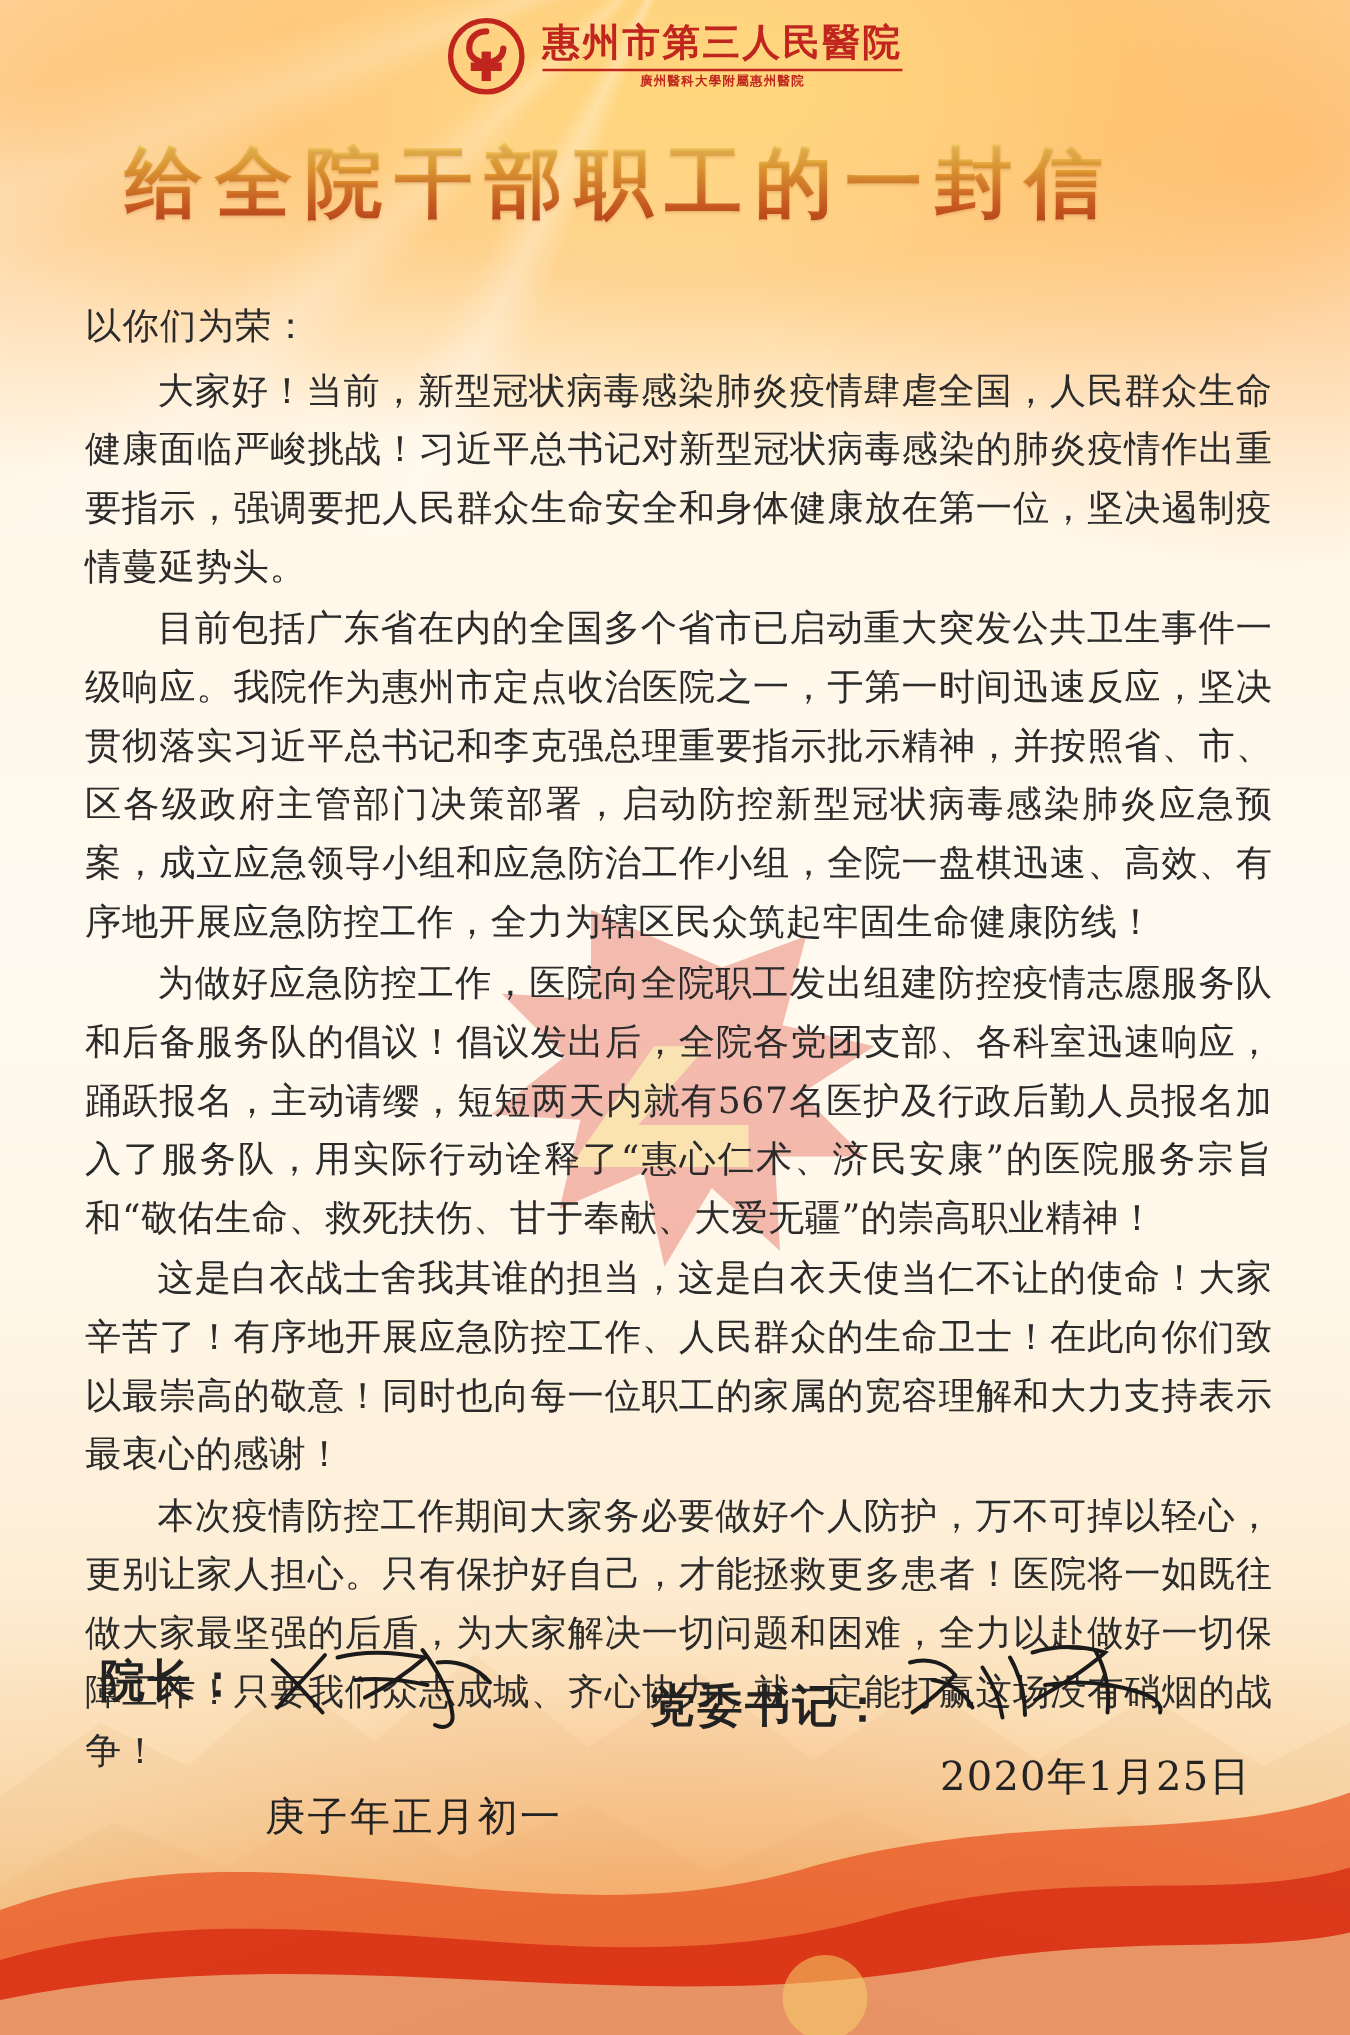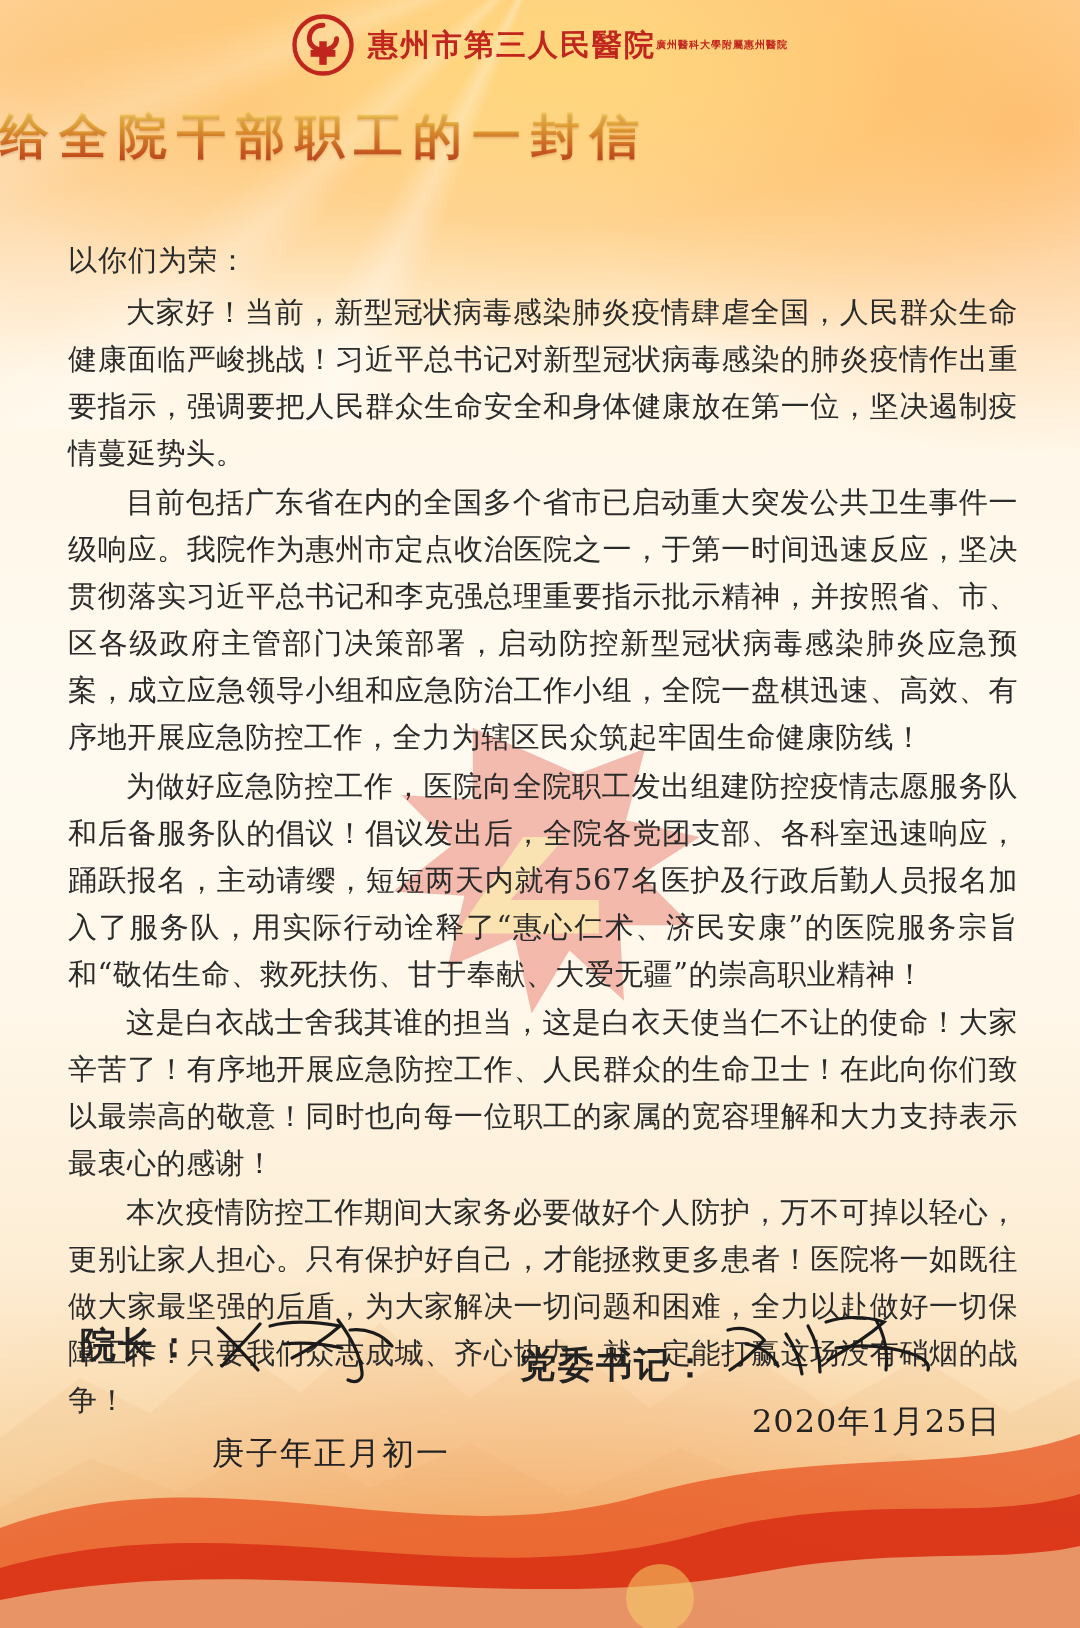--- a/index.html
+++ b/index.html
@@ -88,21 +88,21 @@
     justify-content: center;
     gap: 14px;
   }
   .logo-mark {
     width: 62px;
     height: 62px;
     flex: 0 0 auto;
   }
   .logo-text {
     display: flex;
-    flex-direction: row;
+    flex-direction: column;
     align-items: center;
     line-height: 1;
   }
   .logo-cn-main {
     font-family: "DejaVu Serif", "Liberation Serif", serif;
     font-size: 30px;
     font-weight: 700;
     color: #c0261e;
     letter-spacing: 2px;
     white-space: nowrap;
@@ -121,22 +121,23 @@
     letter-spacing: 1px;
     white-space: nowrap;
   }
 
   
   .title {
     position: absolute;
     top: 104px;
     left: 0;
     width: 992px;
-    font-family: "DejaVu Serif", "Liberation Serif", serif;
-    font-size: 49px;
+    text-align: center;
+    font-family: "DejaVu Serif", "Liberation Serif", serif;
+    font-size: 62px;
     font-weight: 700;
     letter-spacing: 10px;
     color: #b3261b;
     background: linear-gradient(180deg, #f7e07a 0%, #e8a93a 35%, #cf5f22 72%, #b0351a 100%);
     -webkit-background-clip: text;
     background-clip: text;
     -webkit-text-fill-color: transparent;
     text-shadow: 0 2px 2px rgba(150,60,20,0.18);
     white-space: nowrap;
   }

